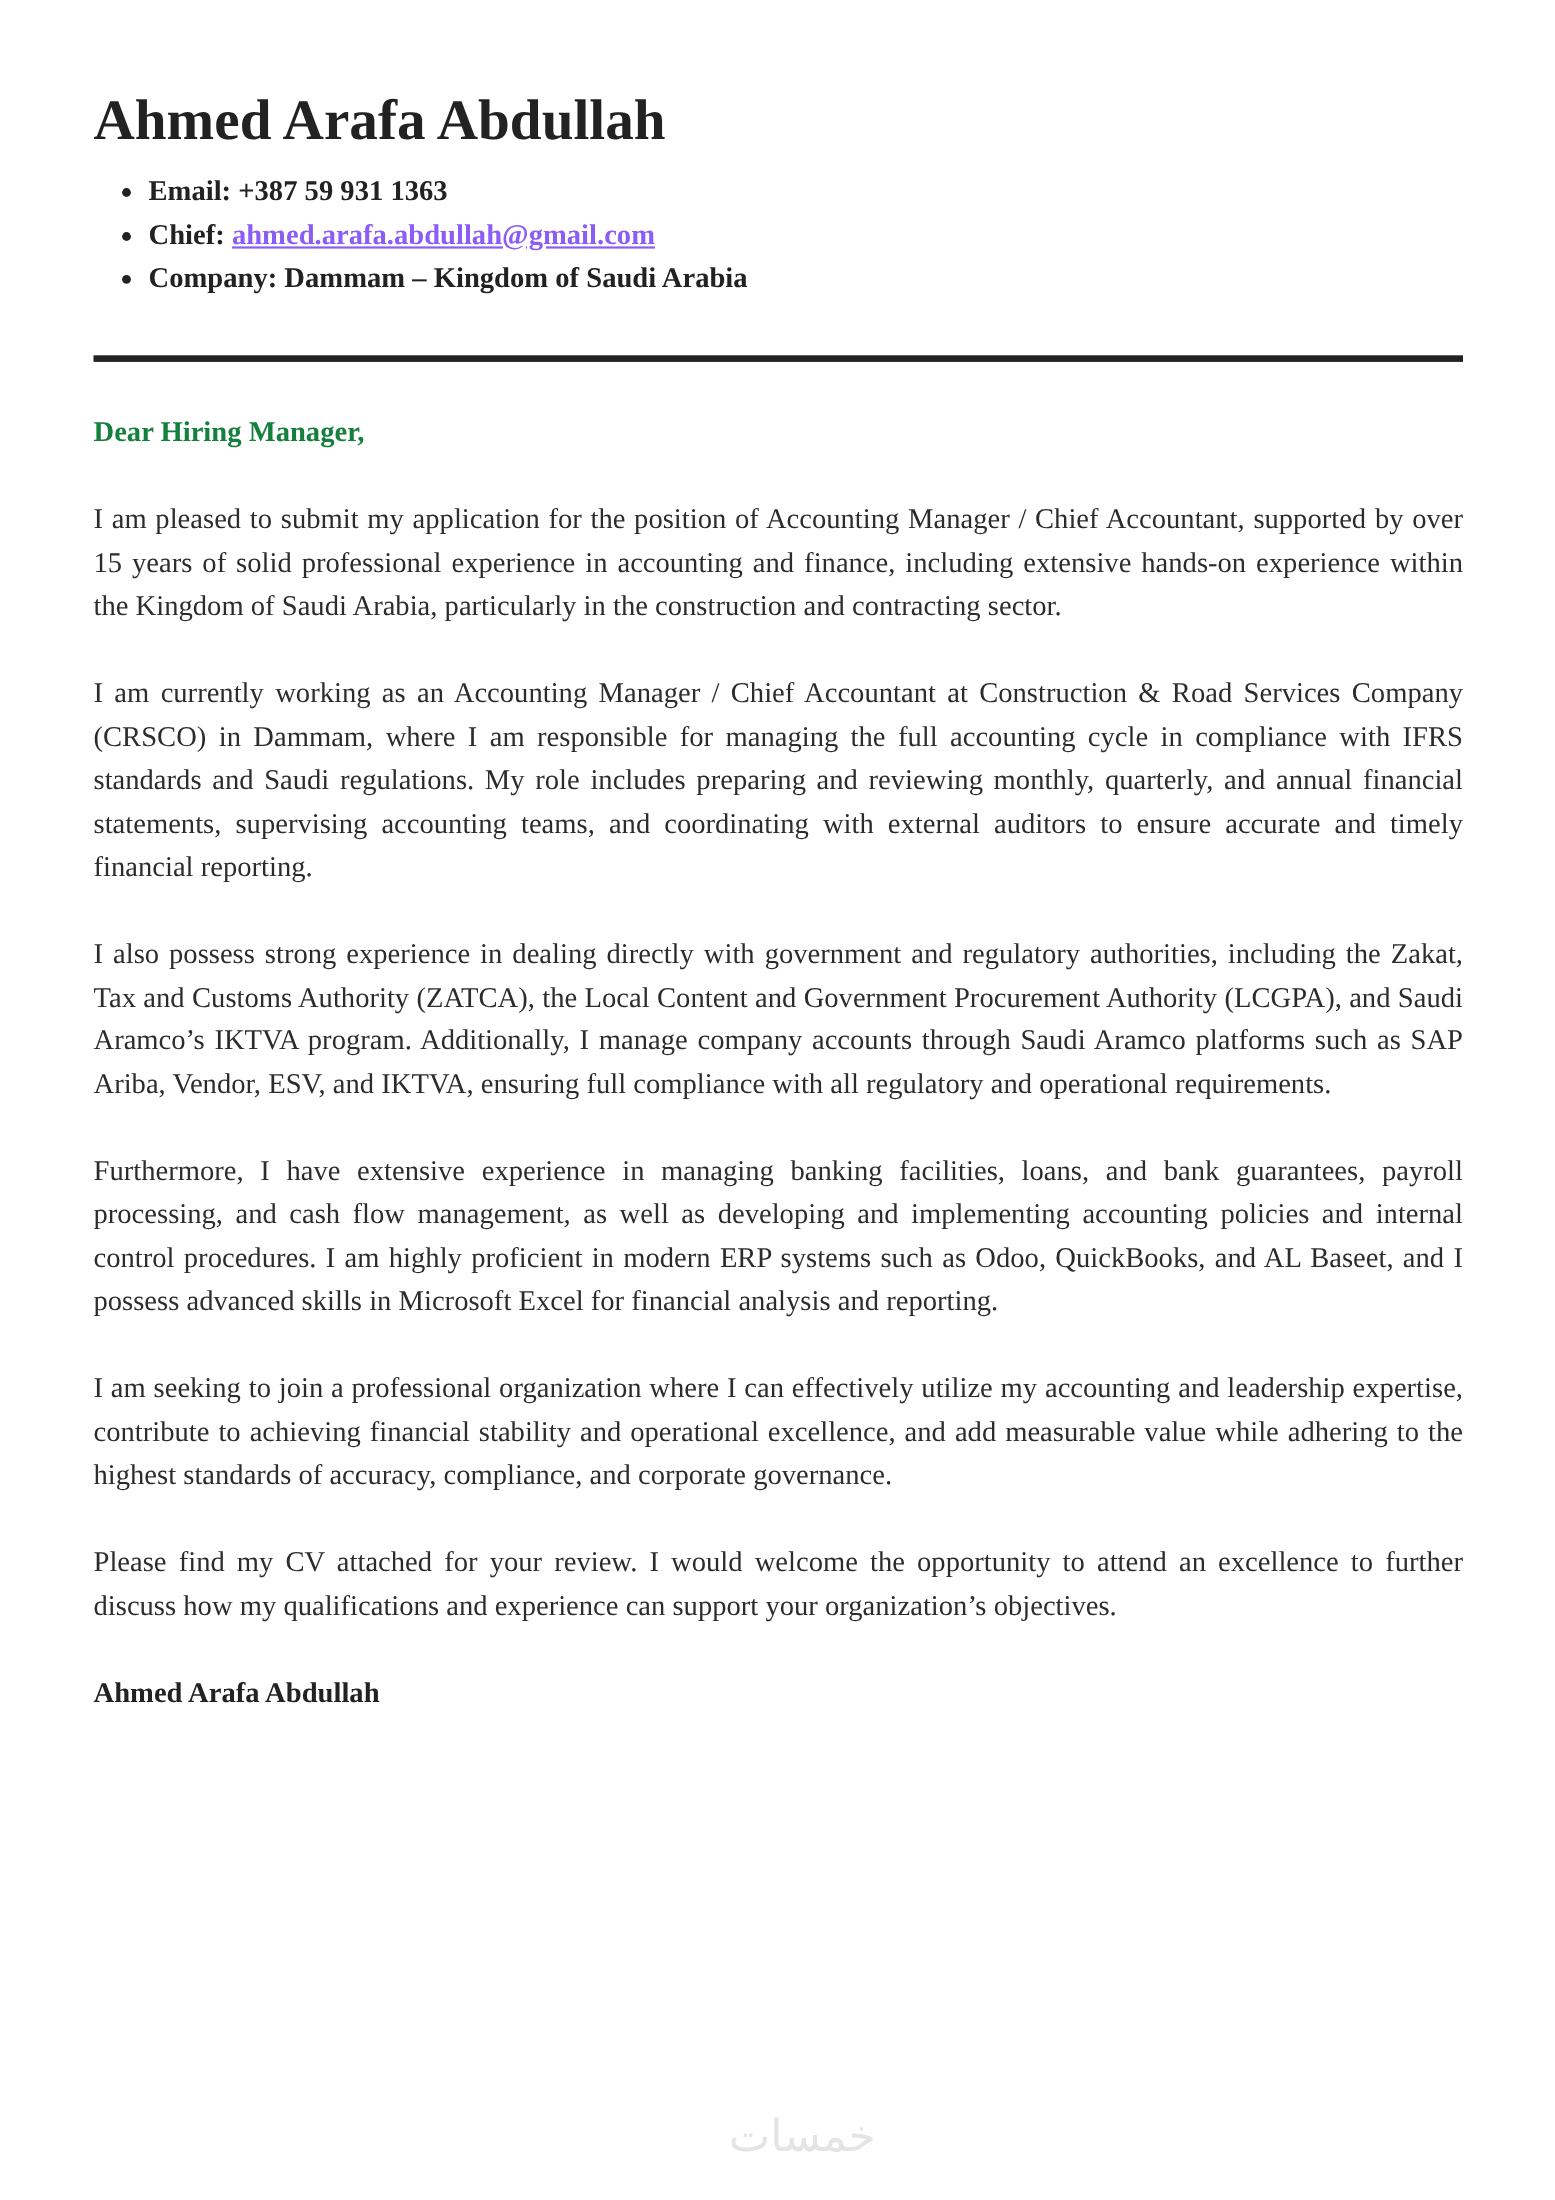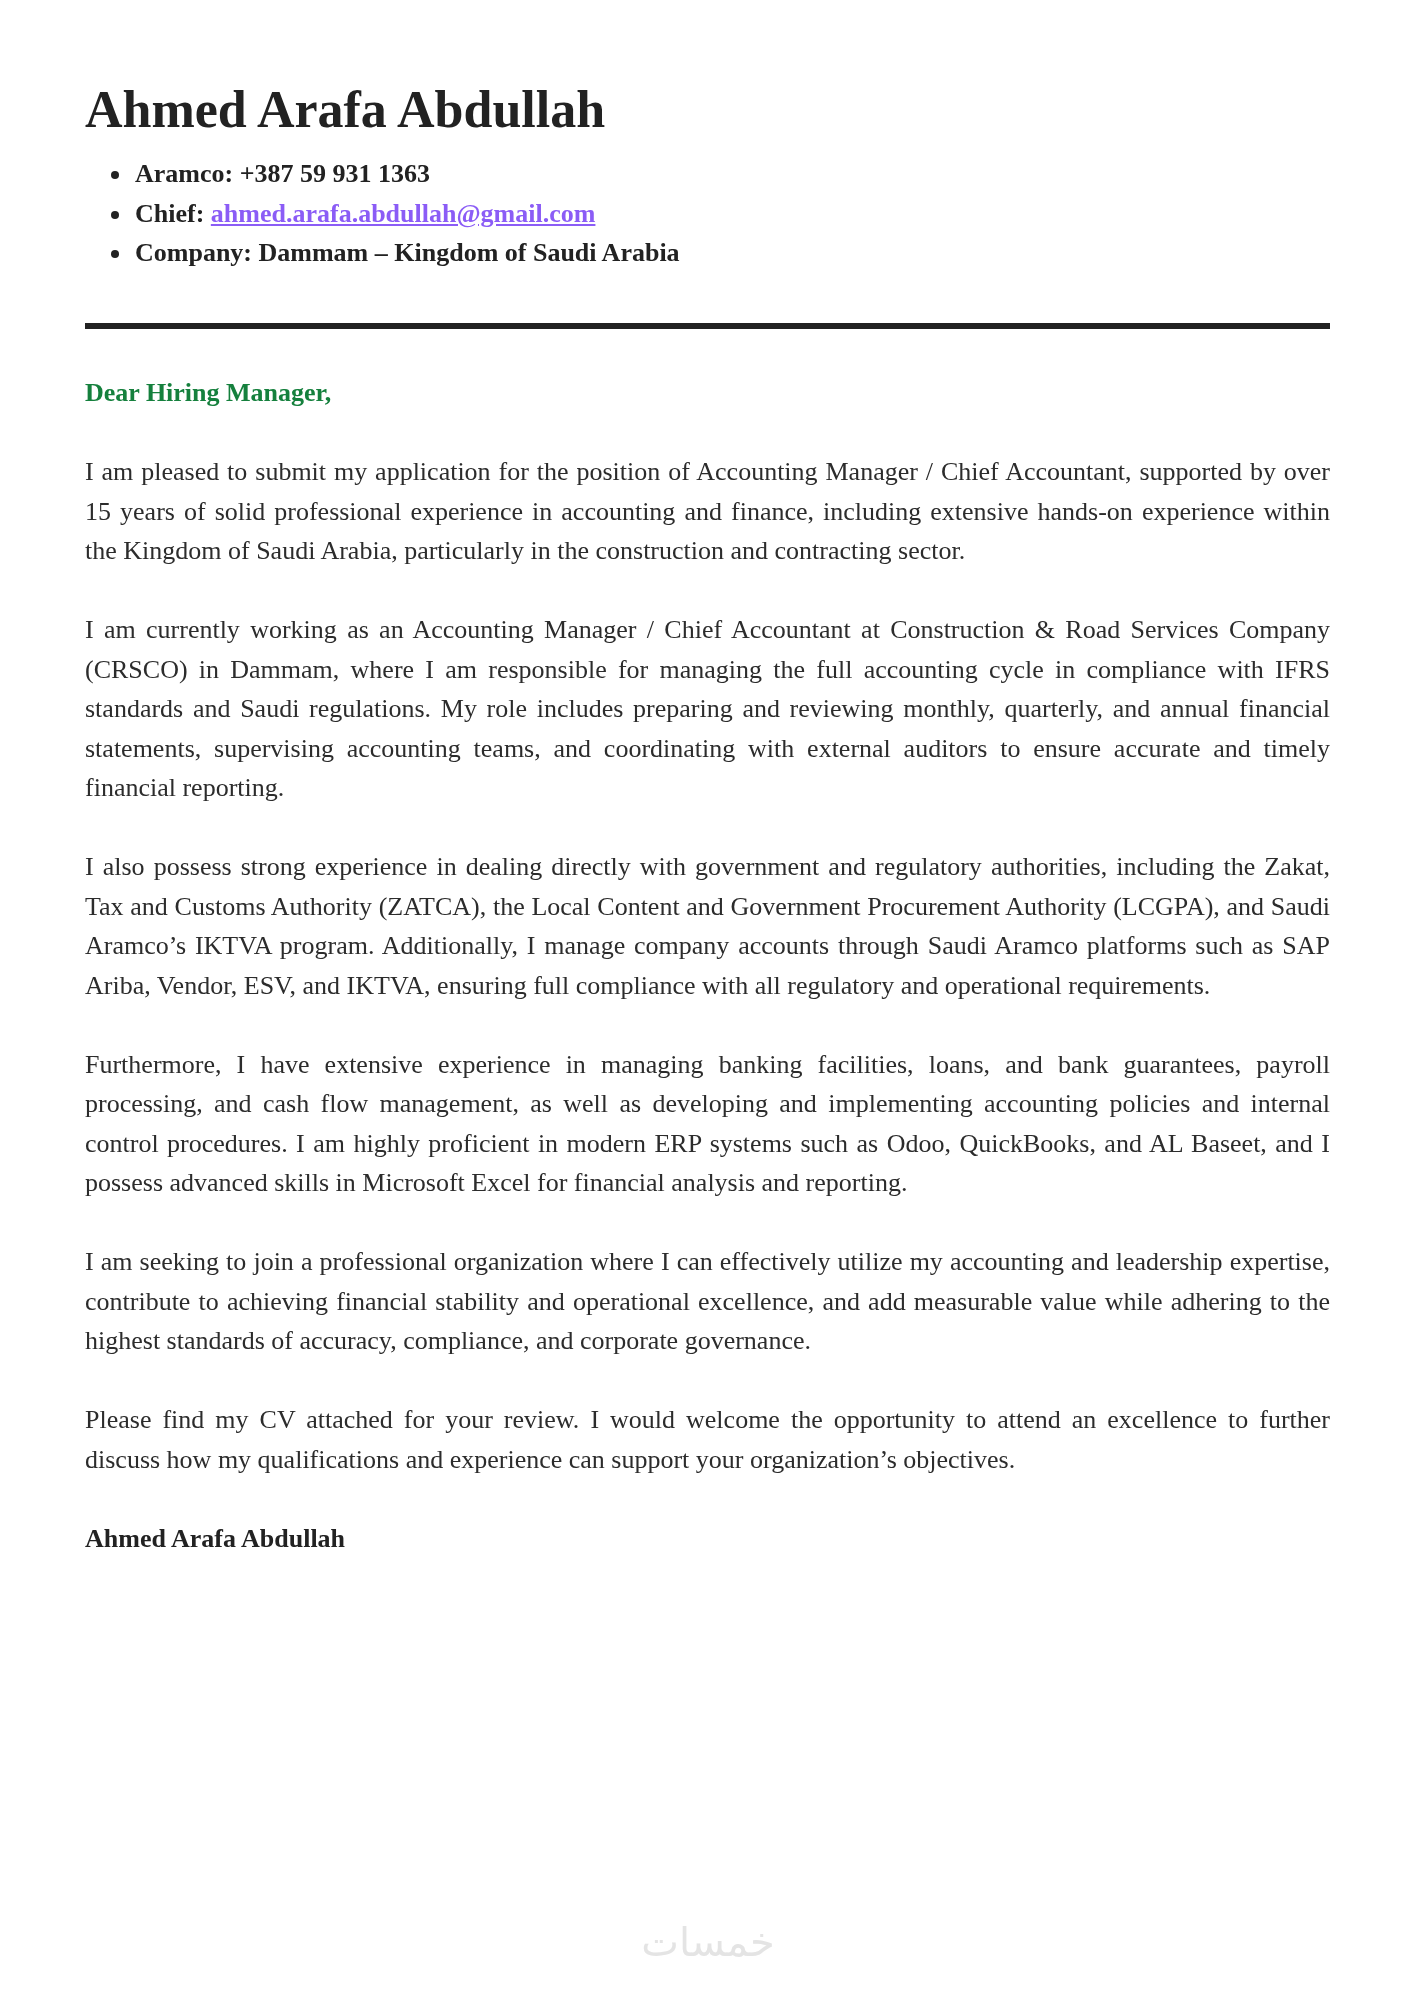--- a/index.html
+++ b/index.html
@@ -7,31 +7,31 @@
   .page { position: absolute; left: 85px; top: 0; width: 1245px; font-family: "Liberation Serif", "DejaVu Serif", serif; }
   .title { position: absolute; top: 80px; left: 0; margin: 0; font-size: 52px; font-weight: bold; color: #222; letter-spacing: 0px; line-height: 60px; white-space: nowrap; }
   .contacts { position: absolute; top: 154px; left: 0; margin: 0; padding: 0 0 0 48px; list-style: disc; font-size: 26px; font-weight: bold; color: #222; line-height: 39.5px; }
   .contacts li { padding-left: 2px; white-space: nowrap; }
   .contacts a { color: #3c78d8; text-decoration: underline; }
   .rule { position: absolute; top: 323px; left: 0; width: 1245px; height: 6px; background: #222; }
   .letter { position: absolute; top: 373px; left: 0; width: 1245px; font-size: 26px; line-height: 39.5px; color: #2c2c2c; }
   .greeting { margin: 0 0 39.5px 0; font-weight: bold; color: #15803d; }
   .para { margin: 0 0 39.5px 0; text-align: justify; }
   .closing { margin: 0; font-weight: bold; color: #222; }
-  .watermark { position: absolute; left: 620px; top: 1922px; width: 176px; height: 40px; font-family: "DejaVu Sans", sans-serif; font-size: 40px; line-height: 40px; color: #e4e4e4; text-align: center; direction: rtl; }
+  .watermark { position: absolute; left: 620px; top: 1922px; width: 176px; height: 40px; font-family: "DejaVu Sans", sans-serif; font-size: 40px; line-height: 40px; color: #e4e4e4; text-align: right; direction: rtl; }
 </style>
 </head>
 <body>
 
 <div class="page">
   <h1 class="title">Ahmed Arafa Abdullah</h1>
 
   <ul class="contacts">
     <li>
-      <span>Aramco:</span>
+      <span>Email:</span>
       <span>+387 59 931 1363</span>
     </li>
     <li>
       <span>Chief:</span>
       <a style="color: #8b5cf6;">ahmed.arafa.abdullah@gmail.com</a>
     </li>
     <li>
       <span>Company:</span>
       <span>Dammam – Kingdom of Saudi Arabia</span>
     </li>

